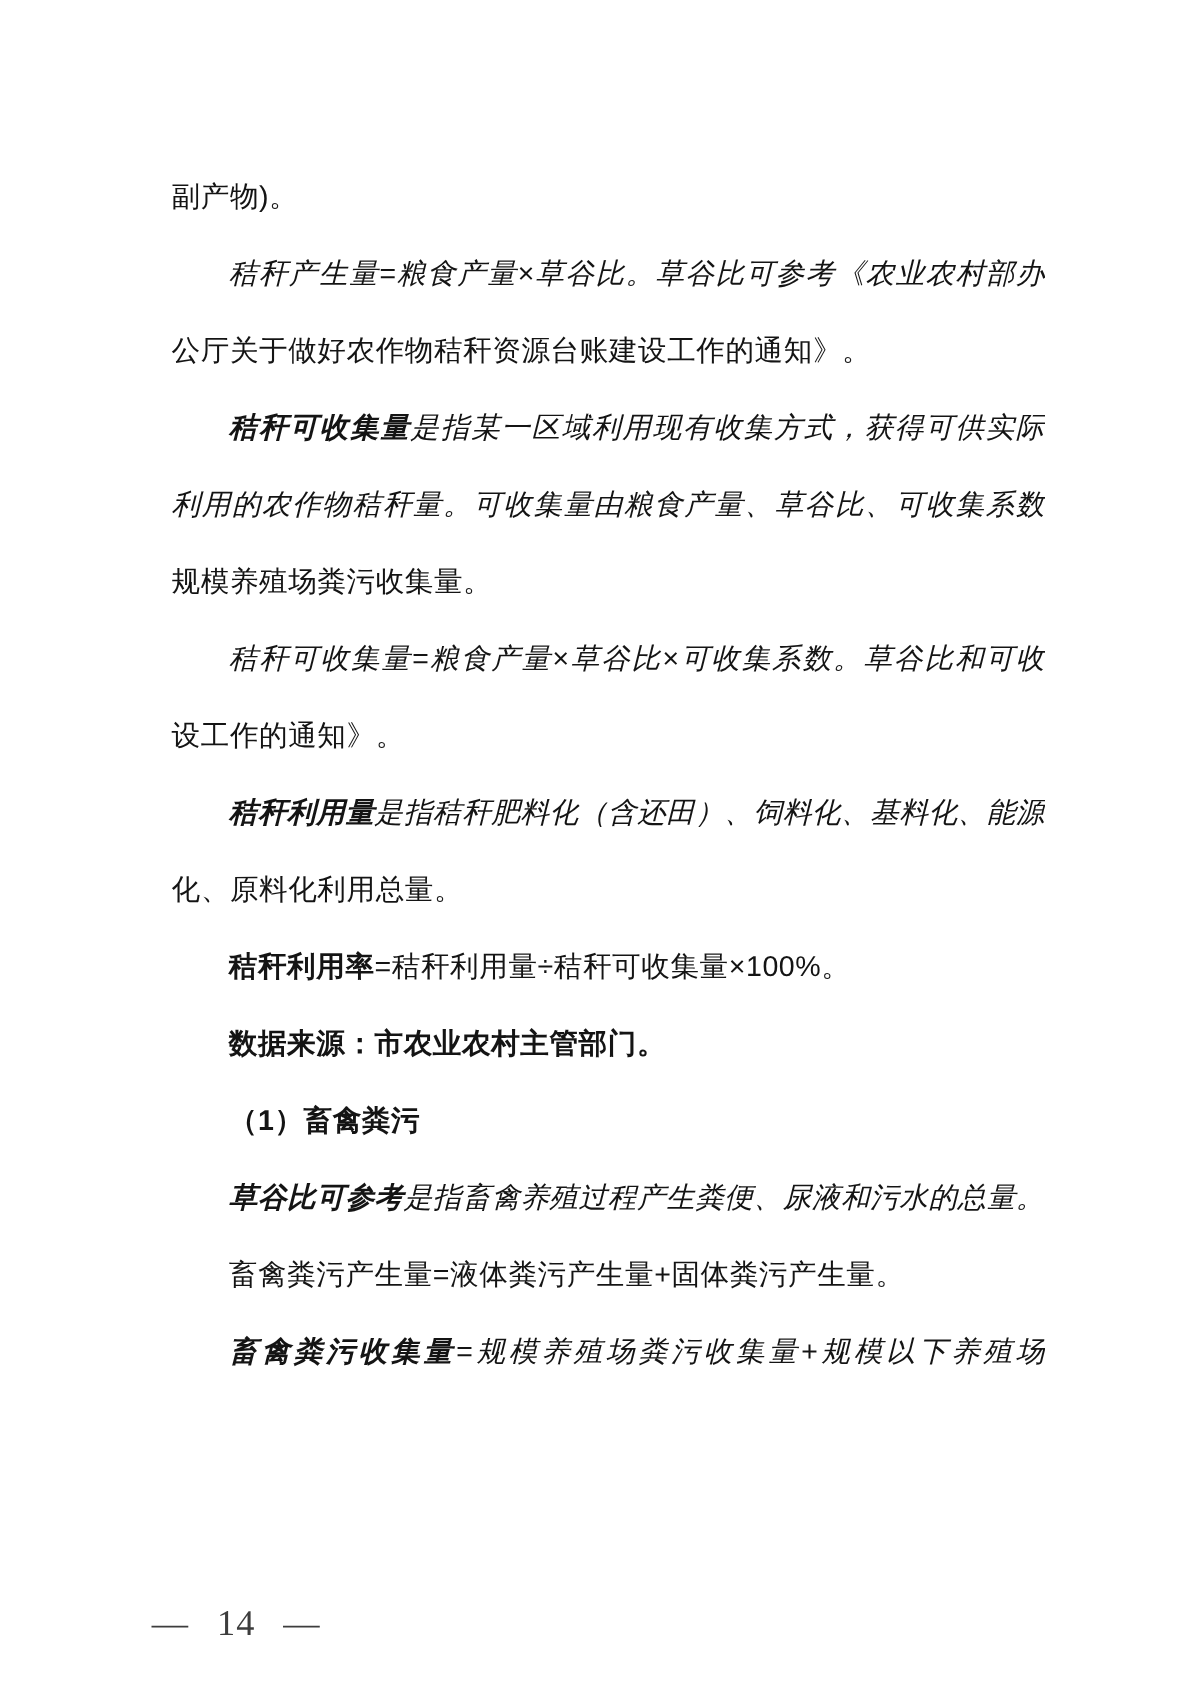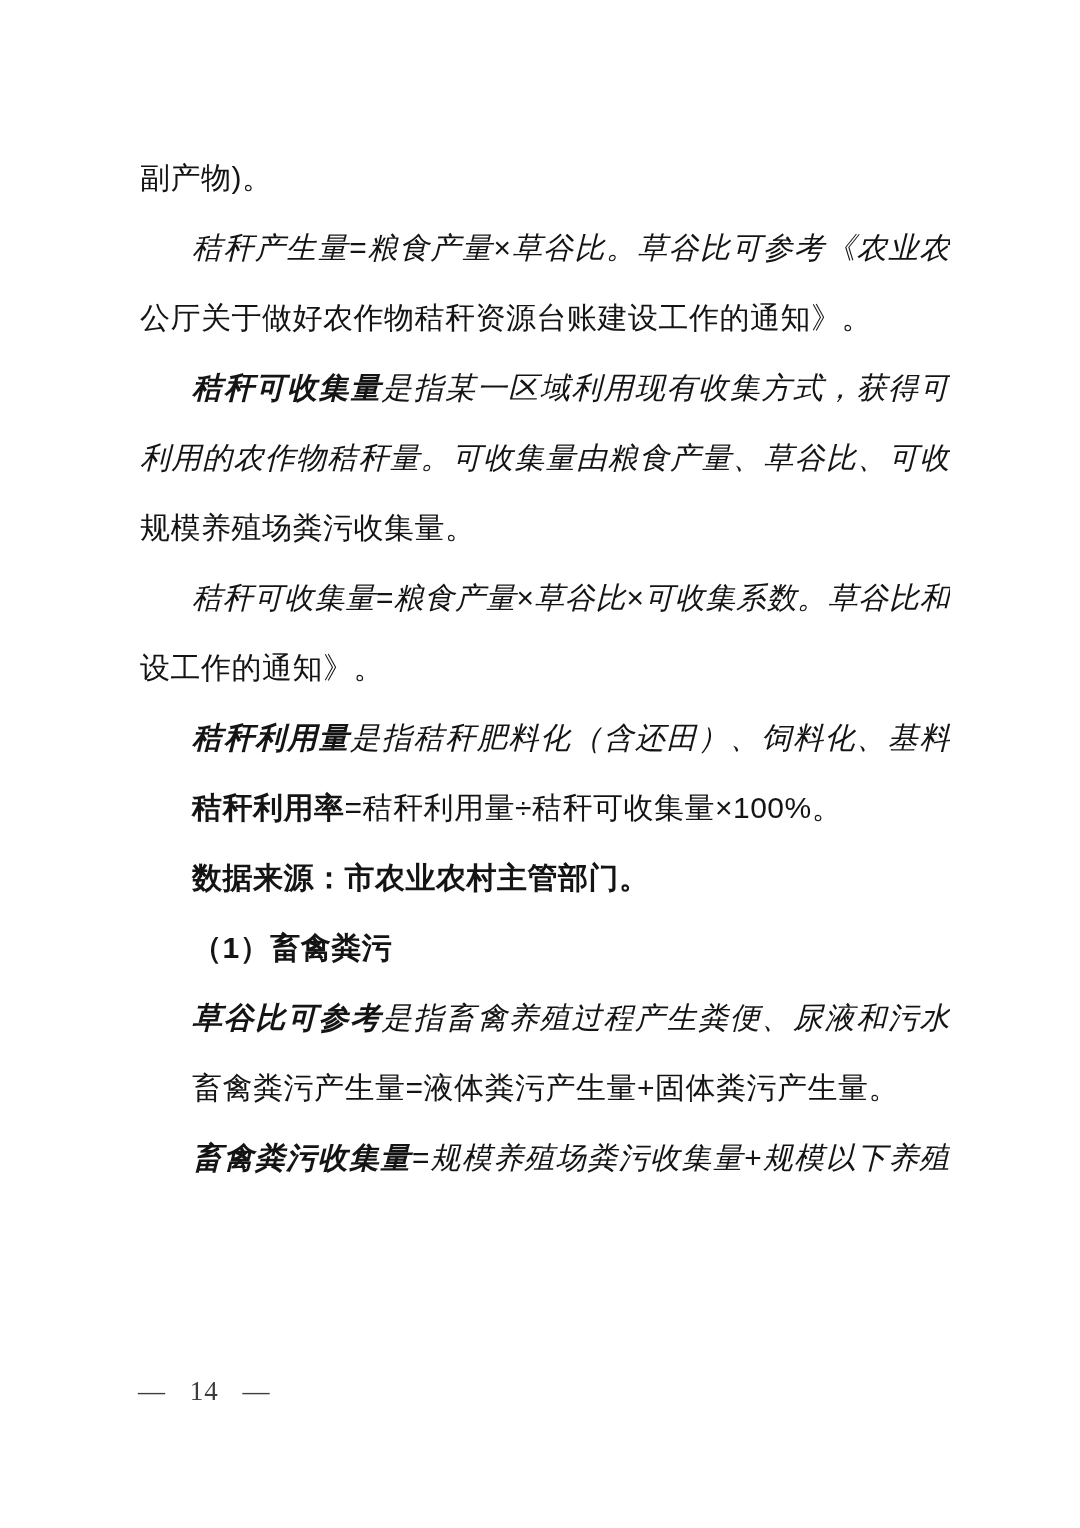--- a/index.html
+++ b/index.html
@@ -22,65 +22,67 @@
   .doc-body {
     position: absolute;
     left: 140px;
     top: 143px;
     width: 810px;
     color: #141414;
   }
   .text-line {
     height: 70px;
     line-height: 70px;
-    font-size: 30px;
+    font-size: 26px;
     white-space: nowrap;
     letter-spacing: 0.5px;
+    margin-left: 16px;
   }
   .text-line.indent {
     padding-left: 52px;
   }
   .text-line.justify {
     white-space: normal;
     word-break: break-all;
     text-align: justify;
     text-align-last: justify;
     overflow: hidden;
     font-style: italic;
   }
   .text-run.bold {
     font-weight: 700;
   }
   .page-footer {
     position: absolute;
     left: 138px;
-    top: 1371px;
+    top: 1456px;
     height: 40px;
     line-height: 40px;
     font-family: "Liberation Serif", serif;
-    font-size: 27px;
+    font-size: 33px;
     color: #3d3d3d;
     word-spacing: 16px;
     letter-spacing: 1px;
   }
 </style>
 </head>
 <body>
 
 <div class="page">
   <div class="doc-body" id="doc-lines">
       <div class="text-line"><span class="text-run">副产物)。</span></div>
       <div class="text-line indent justify"><span class="text-run">秸秆产生量=粮食产量×草谷比。草谷比可参考《农业农村部办</span></div>
       <div class="text-line"><span class="text-run">公厅关于做好农作物秸秆资源台账建设工作的通知》。</span></div>
       <div class="text-line indent justify"><span class="text-run bold">秸秆可收集量</span><span class="text-run">是指某一区域利用现有收集方式，获得可供实际</span></div>
       <div class="text-line justify"><span class="text-run">利用的农作物秸秆量。可收集量由粮食产量、草谷比、可收集系数</span></div>
       <div class="text-line"><span class="text-run">规模养殖场粪污收集量。</span></div>
       <div class="text-line indent justify"><span class="text-run">秸秆可收集量=粮食产量×草谷比×可收集系数。草谷比和可收</span></div>
       <div class="text-line"><span class="text-run">设工作的通知》。</span></div>
       <div class="text-line indent justify"><span class="text-run bold">秸秆利用量</span><span class="text-run">是指秸秆肥料化（含还田）、饲料化、基料化、能源</span></div>
+      <div class="text-line"><span class="text-run">化、原料化利用总量。</span></div>
       <div class="text-line indent"><span class="text-run bold">秸秆利用率</span><span class="text-run">=秸秆利用量÷秸秆可收集量×100%。</span></div>
       <div class="text-line indent"><span class="text-run bold">数据来源：市农业农村主管部门。</span></div>
       <div class="text-line indent"><span class="text-run bold">（1）畜禽粪污</span></div>
       <div class="text-line indent justify"><span class="text-run bold">草谷比可参考</span><span class="text-run">是指畜禽养殖过程产生粪便、尿液和污水的总量。</span></div>
       <div class="text-line indent"><span class="text-run">畜禽粪污产生量=液体粪污产生量+固体粪污产生量。</span></div>
       <div class="text-line indent justify"><span class="text-run bold">畜禽粪污收集量</span><span class="text-run">=规模养殖场粪污收集量+规模以下养殖场</span></div>
     </div>
   <div class="page-footer">— 14 —</div>
 </div>
 

